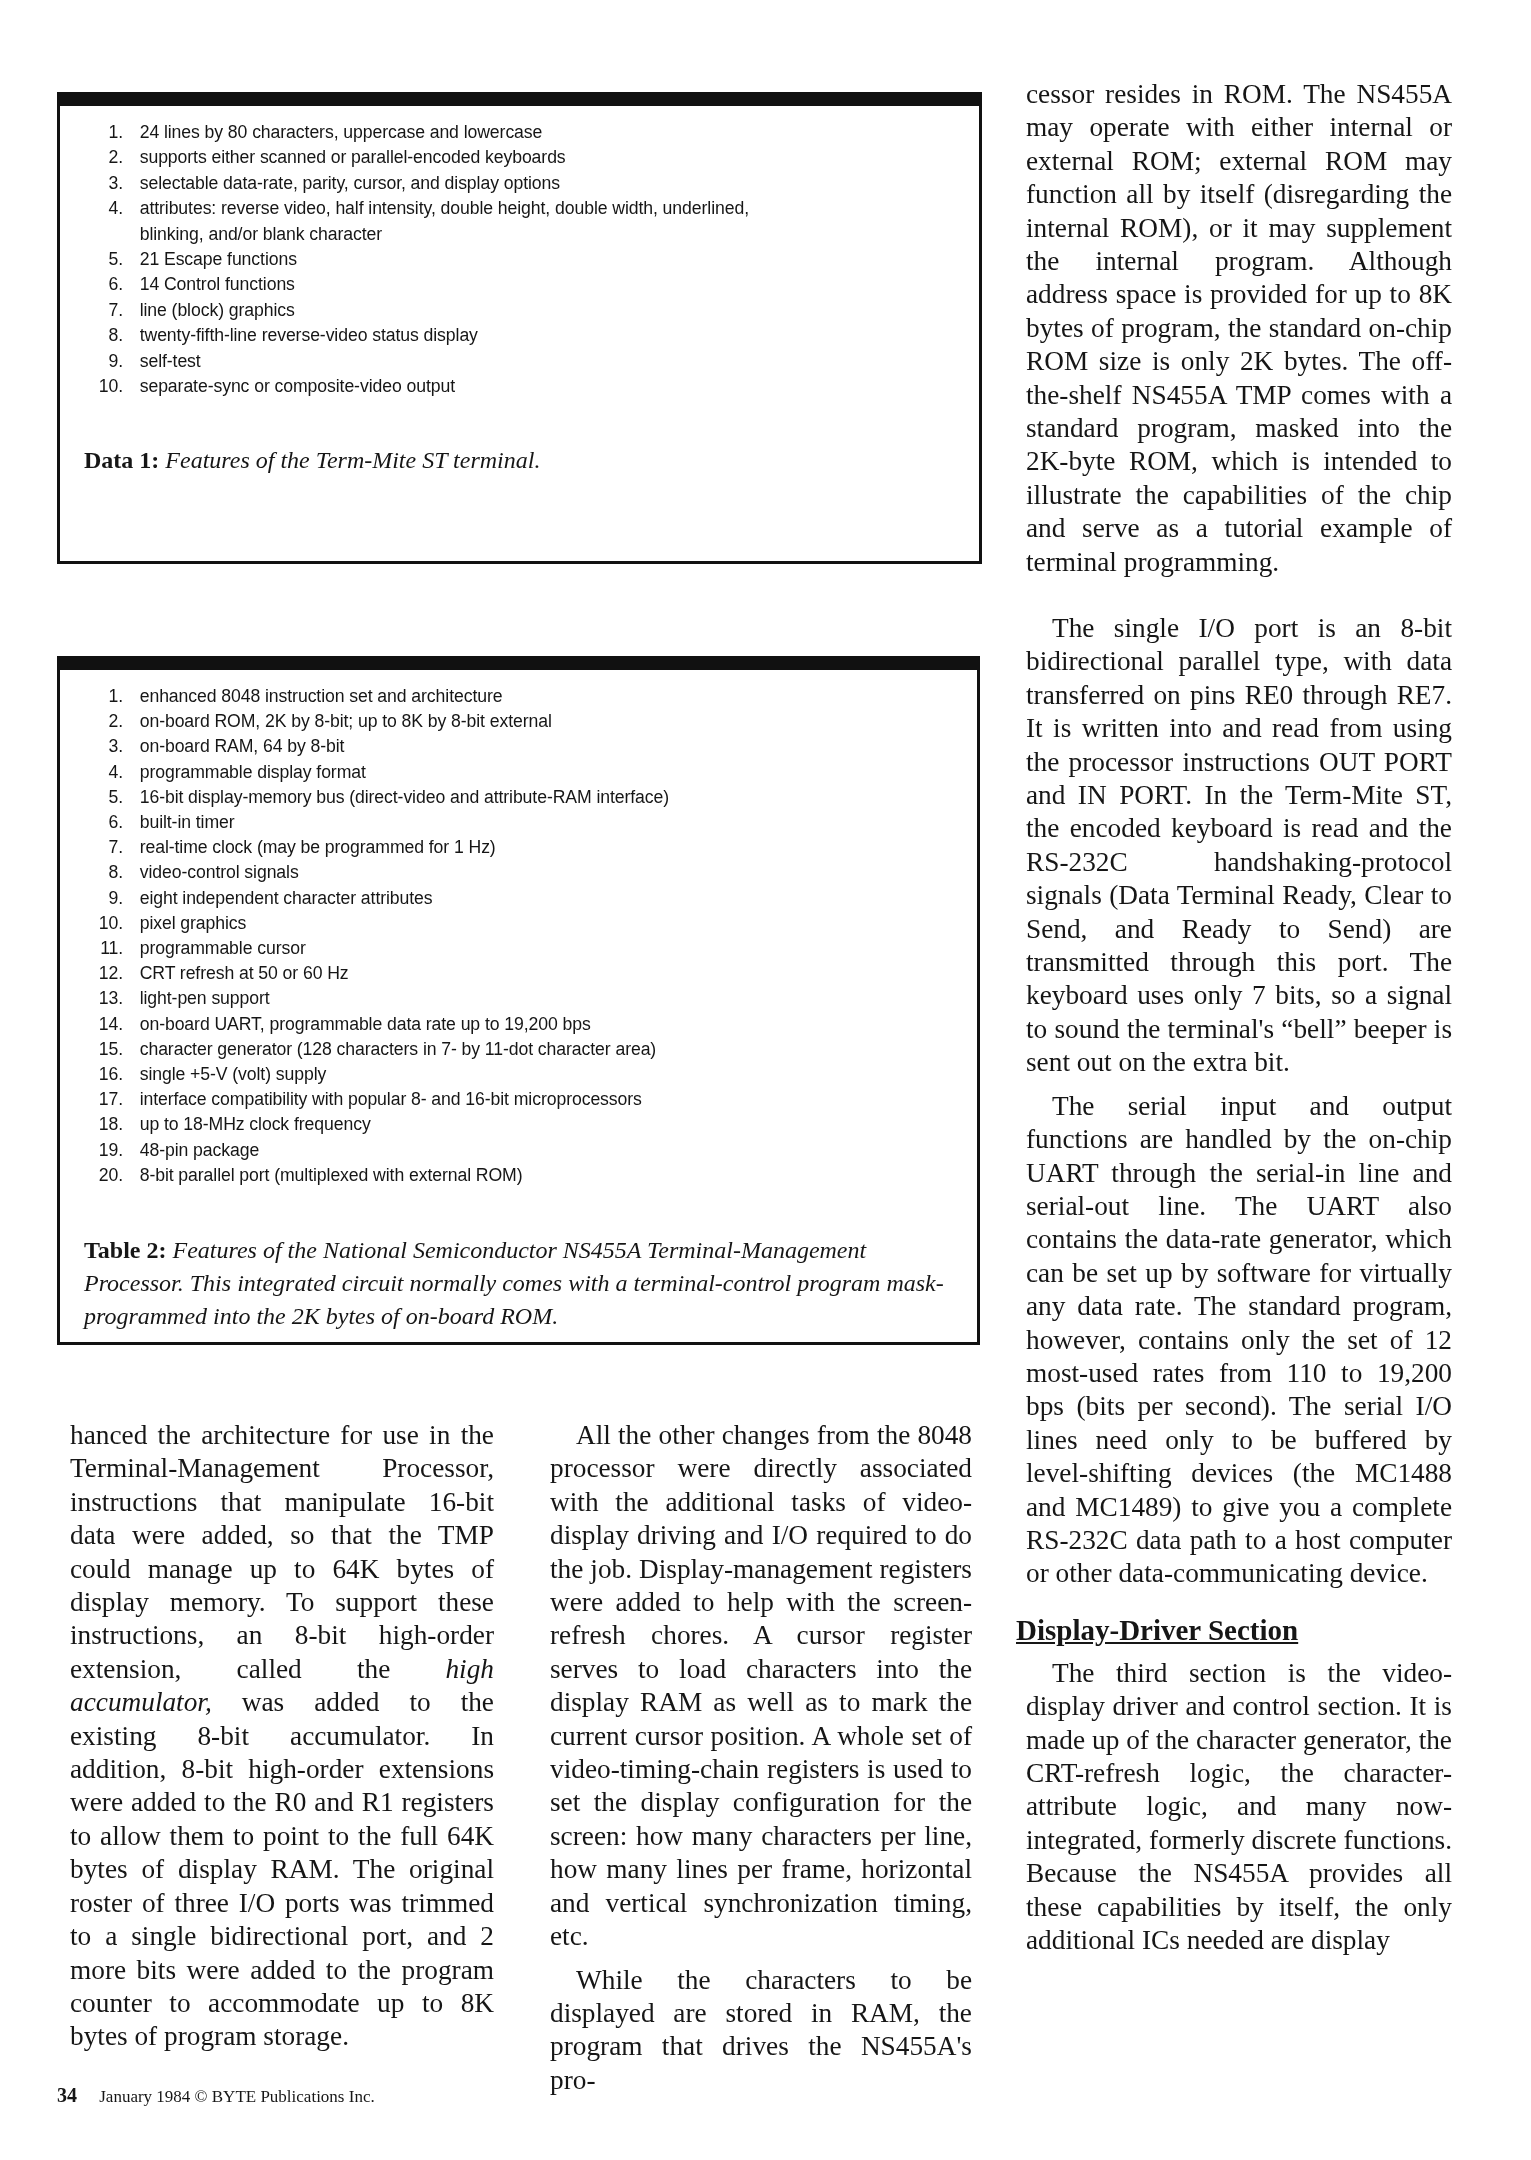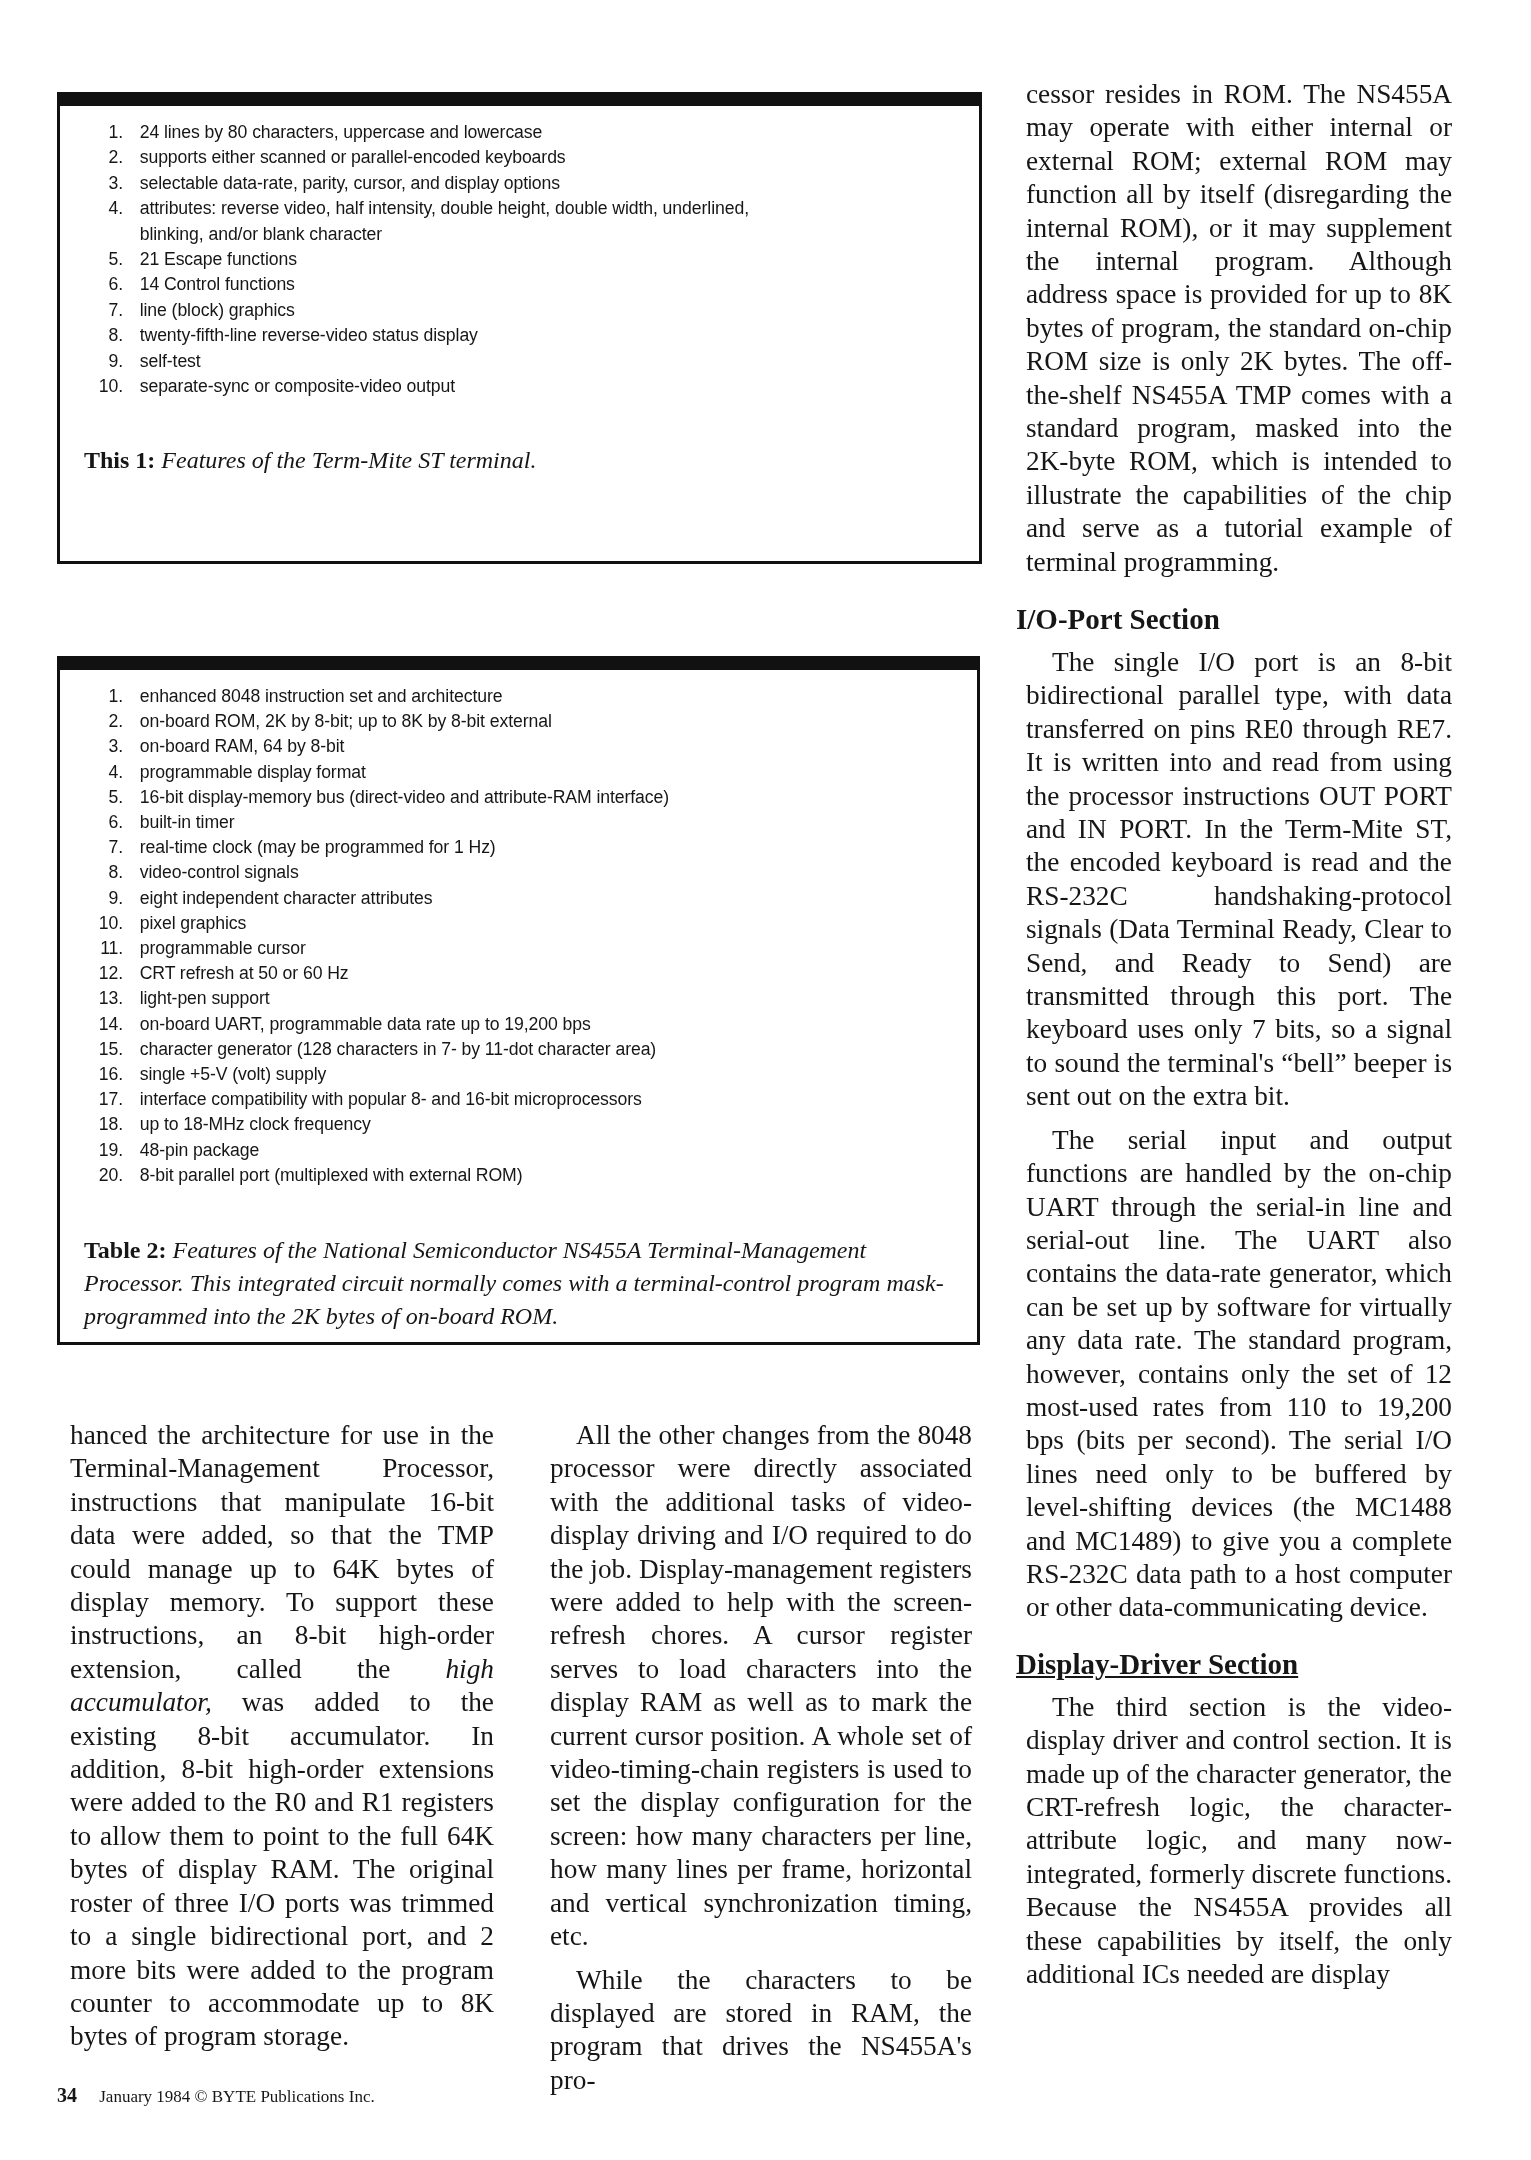--- a/index.html
+++ b/index.html
@@ -49,21 +49,21 @@
     <li><span class="num">4.</span><span>attributes: reverse video, half intensity, double height, double width, underlined,</span></li>
     <li><span class="num"></span><span>blinking, and/or blank character</span></li>
     <li><span class="num">5.</span><span>21 Escape functions</span></li>
     <li><span class="num">6.</span><span>14 Control functions</span></li>
     <li><span class="num">7.</span><span>line (block) graphics</span></li>
     <li><span class="num">8.</span><span>twenty-fifth-line reverse-video status display</span></li>
     <li><span class="num">9.</span><span>self-test</span></li>
     <li><span class="num">10.</span><span>separate-sync or composite-video output</span></li>
   </ul>
   <div class="caption">
-    <b>This 1:</b>
+    <b>Data 1:</b>
     <i>Features of the Term-Mite ST terminal.</i>
   </div>
 </div>
 
 <div id="table2" class="tbox">
   <ul class="tlist">
     <li><span class="num">1.</span><span>enhanced 8048 instruction set and architecture</span></li>
     <li><span class="num">2.</span><span>on-board ROM, 2K by 8-bit; up to 8K by 8-bit external</span></li>
     <li><span class="num">3.</span><span>on-board RAM, 64 by 8-bit</span></li>
     <li><span class="num">4.</span><span>programmable display format</span></li>
@@ -88,21 +88,20 @@
     <b>Table 2:</b>
     <i>Features of the National Semiconductor NS455A Terminal-Management Processor. This integrated circuit normally comes with a terminal-control program mask-programmed into the 2K bytes of on-board ROM.</i>
   </div>
 </div>
 
 <div id="col-right-top" class="col">
   <p class="last">cessor resides in ROM. The NS455A may operate with either internal or external ROM; external ROM may function all by itself (disregarding the internal ROM), or it may supplement the internal program. Although address space is provided for up to 8K bytes of program, the standard on-chip ROM size is only 2K bytes. The off-the-shelf NS455A TMP comes with a standard program, masked into the 2K-byte ROM, which is intended to illustrate the capabilities of the chip and serve as a tutorial example of terminal programming.</p>
 </div>
 
 <div id="col-right-mid" class="col">
-  <h3>I/O-Port Section</h3>
   <p class="indent last">The single I/O port is an 8-bit bidirectional parallel type, with data transferred on pins RE0 through RE7. It is written into and read from using the processor instructions OUT PORT and IN PORT. In the Term-Mite ST, the encoded keyboard is read and the RS-232C handshaking-protocol signals (Data Terminal Ready, Clear to Send, and Ready to Send) are transmitted through this port. The keyboard uses only 7 bits, so a signal to sound the terminal's “bell” beeper is sent out on the extra bit.</p>
   <p class="indent last">The serial input and output functions are handled by the on-chip UART through the serial-in line and serial-out line. The UART also contains the data-rate generator, which can be set up by software for virtually any data rate. The standard program, however, contains only the set of 12 most-used rates from 110 to 19,200 bps (bits per second). The serial I/O lines need only to be buffered by level-shifting devices (the MC1488 and MC1489) to give you a complete RS-232C data path to a host computer or other data-communicating device.</p>
   <h3 style="margin-top:22px;text-decoration:underline;">Display-Driver Section</h3>
   <p class="indent">The third section is the video-display driver and control section. It is made up of the character generator, the CRT-refresh logic, the character-attribute logic, and many now-integrated, formerly discrete functions. Because the NS455A provides all these capabilities by itself, the only additional ICs needed are display</p>
 </div>
 
 <div id="col-left-bottom" class="col">
   <p class="last"><span>hanced the architecture for use in the Terminal-Management Processor, instructions that manipulate 16-bit data were added, so that the TMP could manage up to 64K bytes of display memory. To support these instructions, an 8-bit high-order extension, called the </span><i>high accumulator,</i><span> was added to the existing 8-bit accumulator. In addition, 8-bit high-order extensions were added to the R0 and R1 registers to allow them to point to the full 64K bytes of display RAM. The original roster of three I/O ports was trimmed to a single bidirectional port, and 2 more bits were added to the program counter to accommodate up to 8K bytes of program storage.</span></p>
 </div>
 

